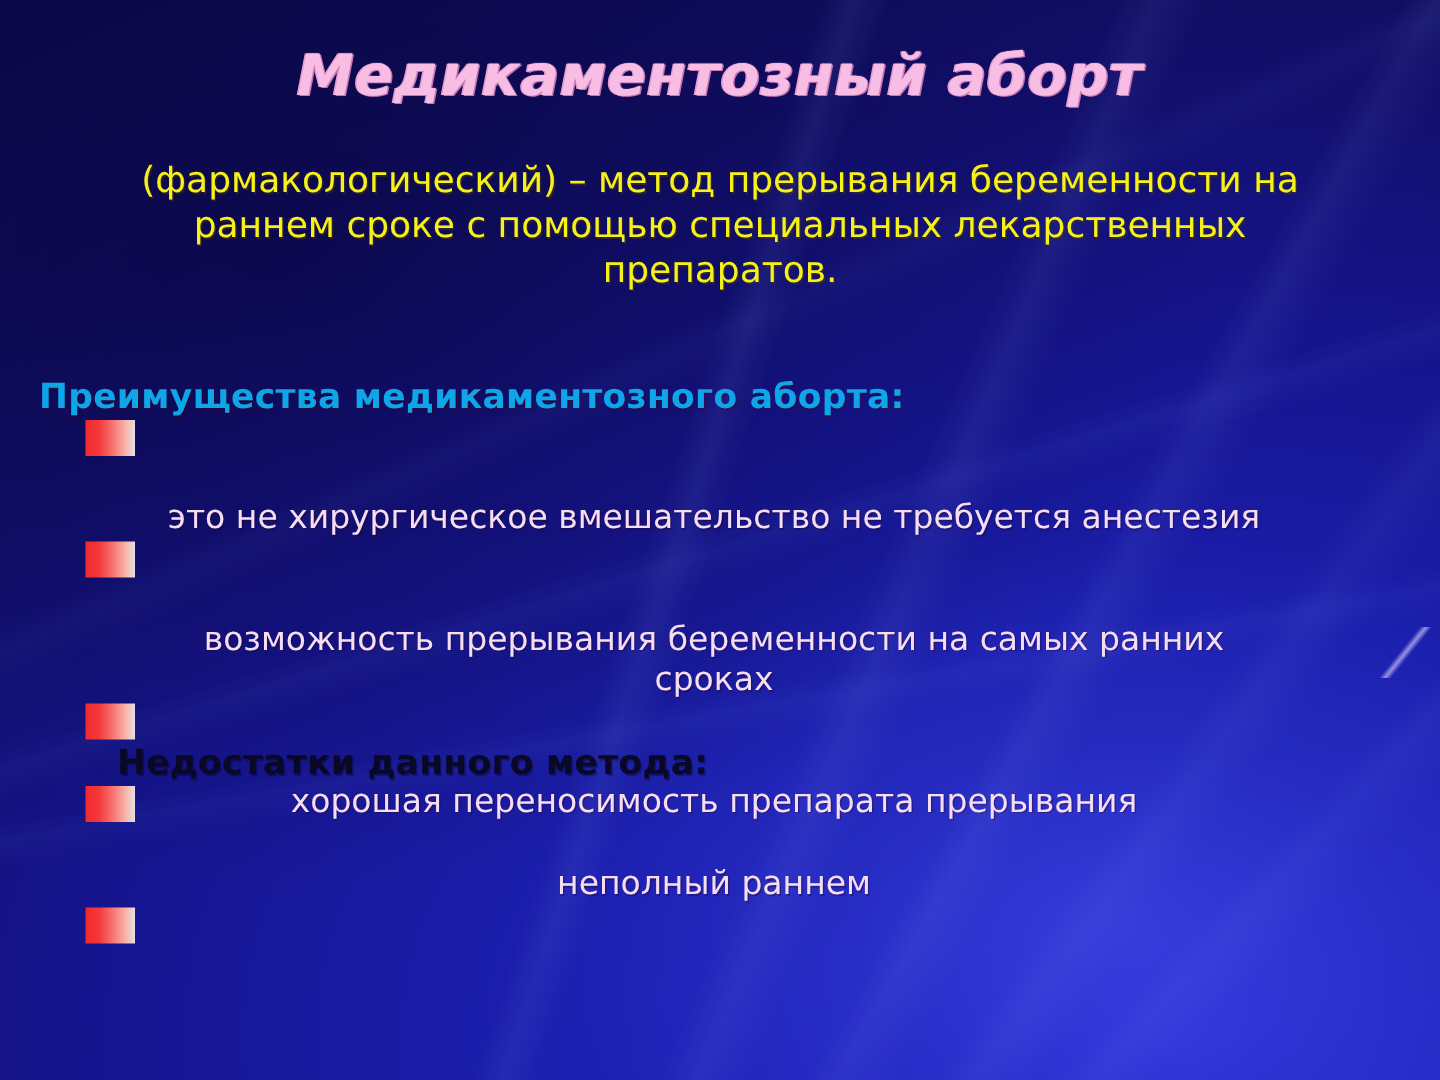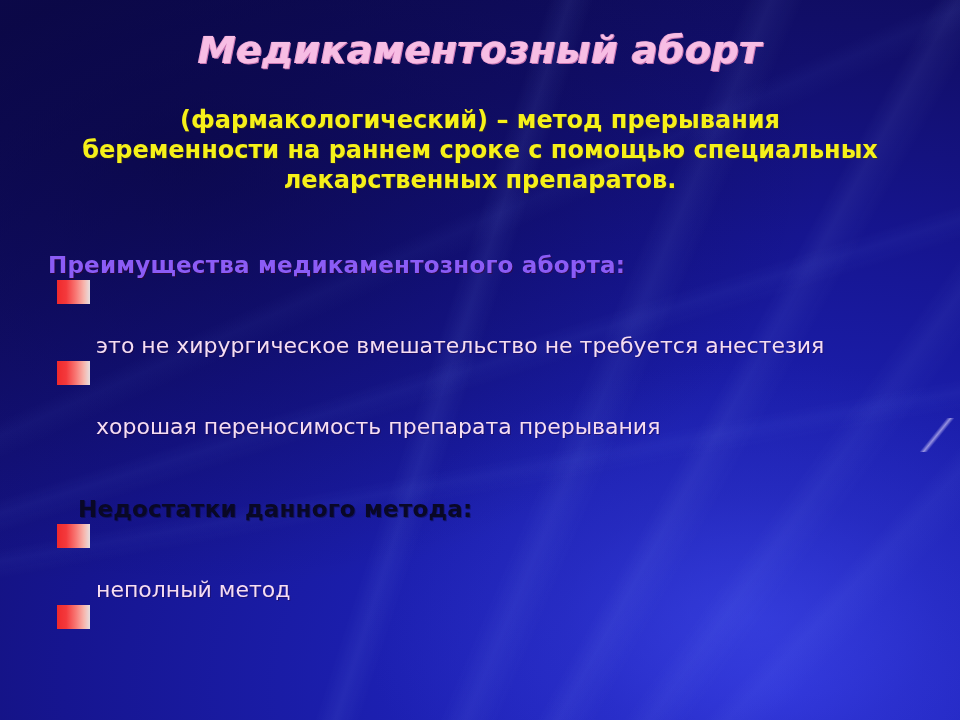--- a/index.html
+++ b/index.html
@@ -94,21 +94,21 @@
       -1px 0 0 #e6a2d2;
   }
 
   .subtitle {
     position: absolute;
     top: 105px;
     left: 80px;
     width: 800px;
     text-align: center;
     font-family: "DejaVu Sans", sans-serif;
-    font-weight: bold;
+    font-weight: normal;
     font-size: 24px;
     line-height: 30px;
     color: #f6f119;
     text-shadow: 1px 1px 0 rgba(80,60,0,0.45);
   }
 
   .section {
     position: absolute;
     left: 0;
     width: 960px;
@@ -117,34 +117,35 @@
   .sec-dis { top: 496px; }
 
   .sec-head {
     font-family: "DejaVu Sans", sans-serif;
     font-weight: bold;
     font-size: 23px;
     line-height: 26px;
     letter-spacing: 0.2px;
   }
   .sec-head.adv {
-    margin-left: 48px;
-    color: #8b5cf6;
+    margin-left: 26px;
+    color: #0ea5e9;
     text-shadow: 1px 1px 0 rgba(90,0,0,0.35);
   }
   .sec-head.dis {
     margin-left: 78px;
     color: #090826;
     text-shadow: 1px 1px 0 rgba(0,0,0,0.30);
   }
 
   .items {
     margin: 0;
     padding: 0;
     list-style: none;
+    text-align: center;
   }
   .item {
     position: relative;
     min-height: 27px;
     padding-left: 96px;
     font-family: "DejaVu Sans", sans-serif;
     font-size: 22px;
     line-height: 27px;
     color: #f5ddf2;
     text-shadow: 1px 1px 0 rgba(40,0,40,0.35);
@@ -184,31 +185,35 @@
 
     <div class="section sec-adv">
       <div class="sec-head adv">Преимущества медикаментозного аборта:</div>
       <ul class="items">
         <li class="item wide">
           <span class="bullet"></span>
           <span>это не хирургическое вмешательство не требуется анестезия</span>
         </li>
         <li class="item wide">
           <span class="bullet"></span>
+          <span>возможность прерывания беременности на самых ранних сроках</span>
+        </li>
+        <li class="item wide">
+          <span class="bullet"></span>
           <span>хорошая переносимость препарата прерывания</span>
         </li>
       </ul>
     </div>
 
     <div class="section sec-dis">
       <div class="sec-head dis">Недостатки данного метода:</div>
       <ul class="items">
         <li class="item wide">
           <span class="bullet"></span>
-          <span>неполный метод</span>
+          <span>неполный раннем</span>
         </li>
         <li class="item wide">
           <span class="bullet"></span>
           
         </li>
       </ul>
     </div>
 
   </div>
 </div>

